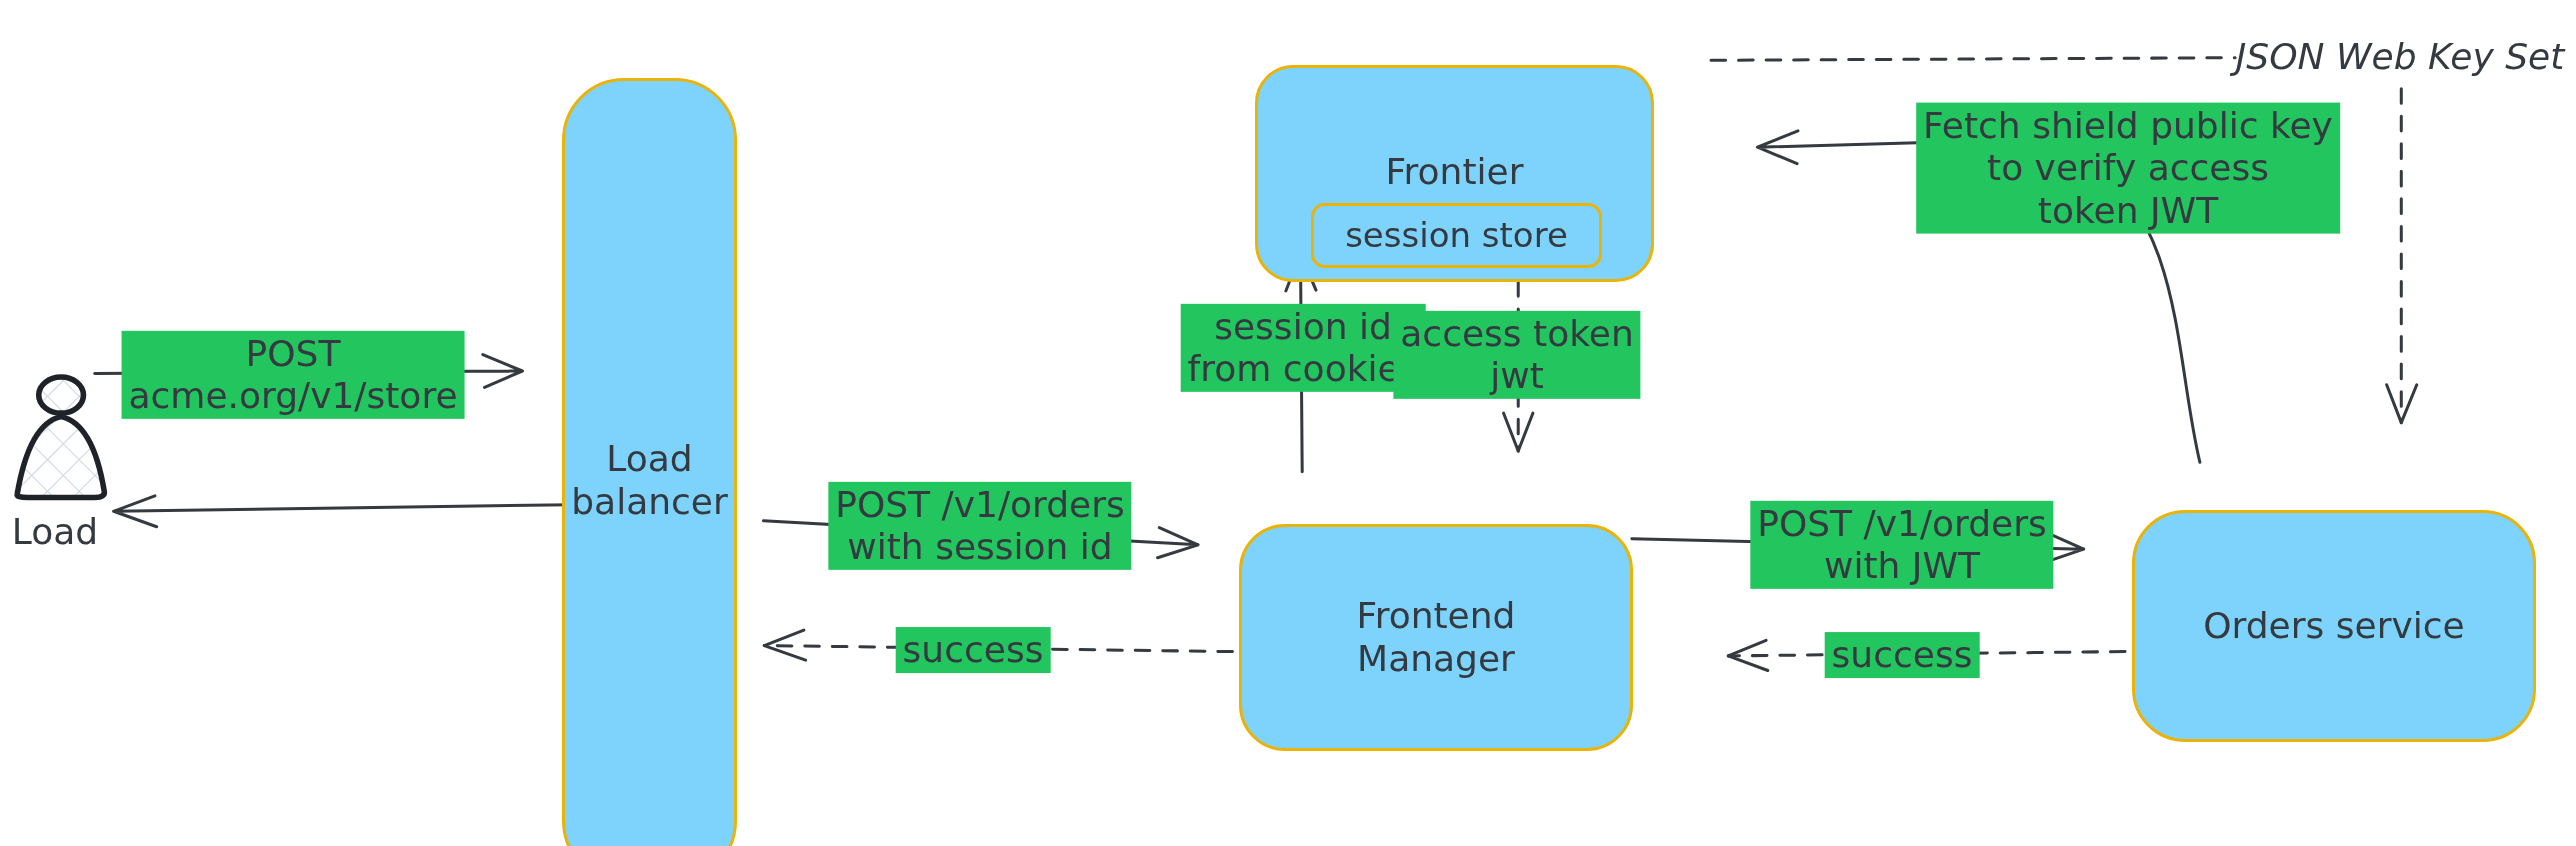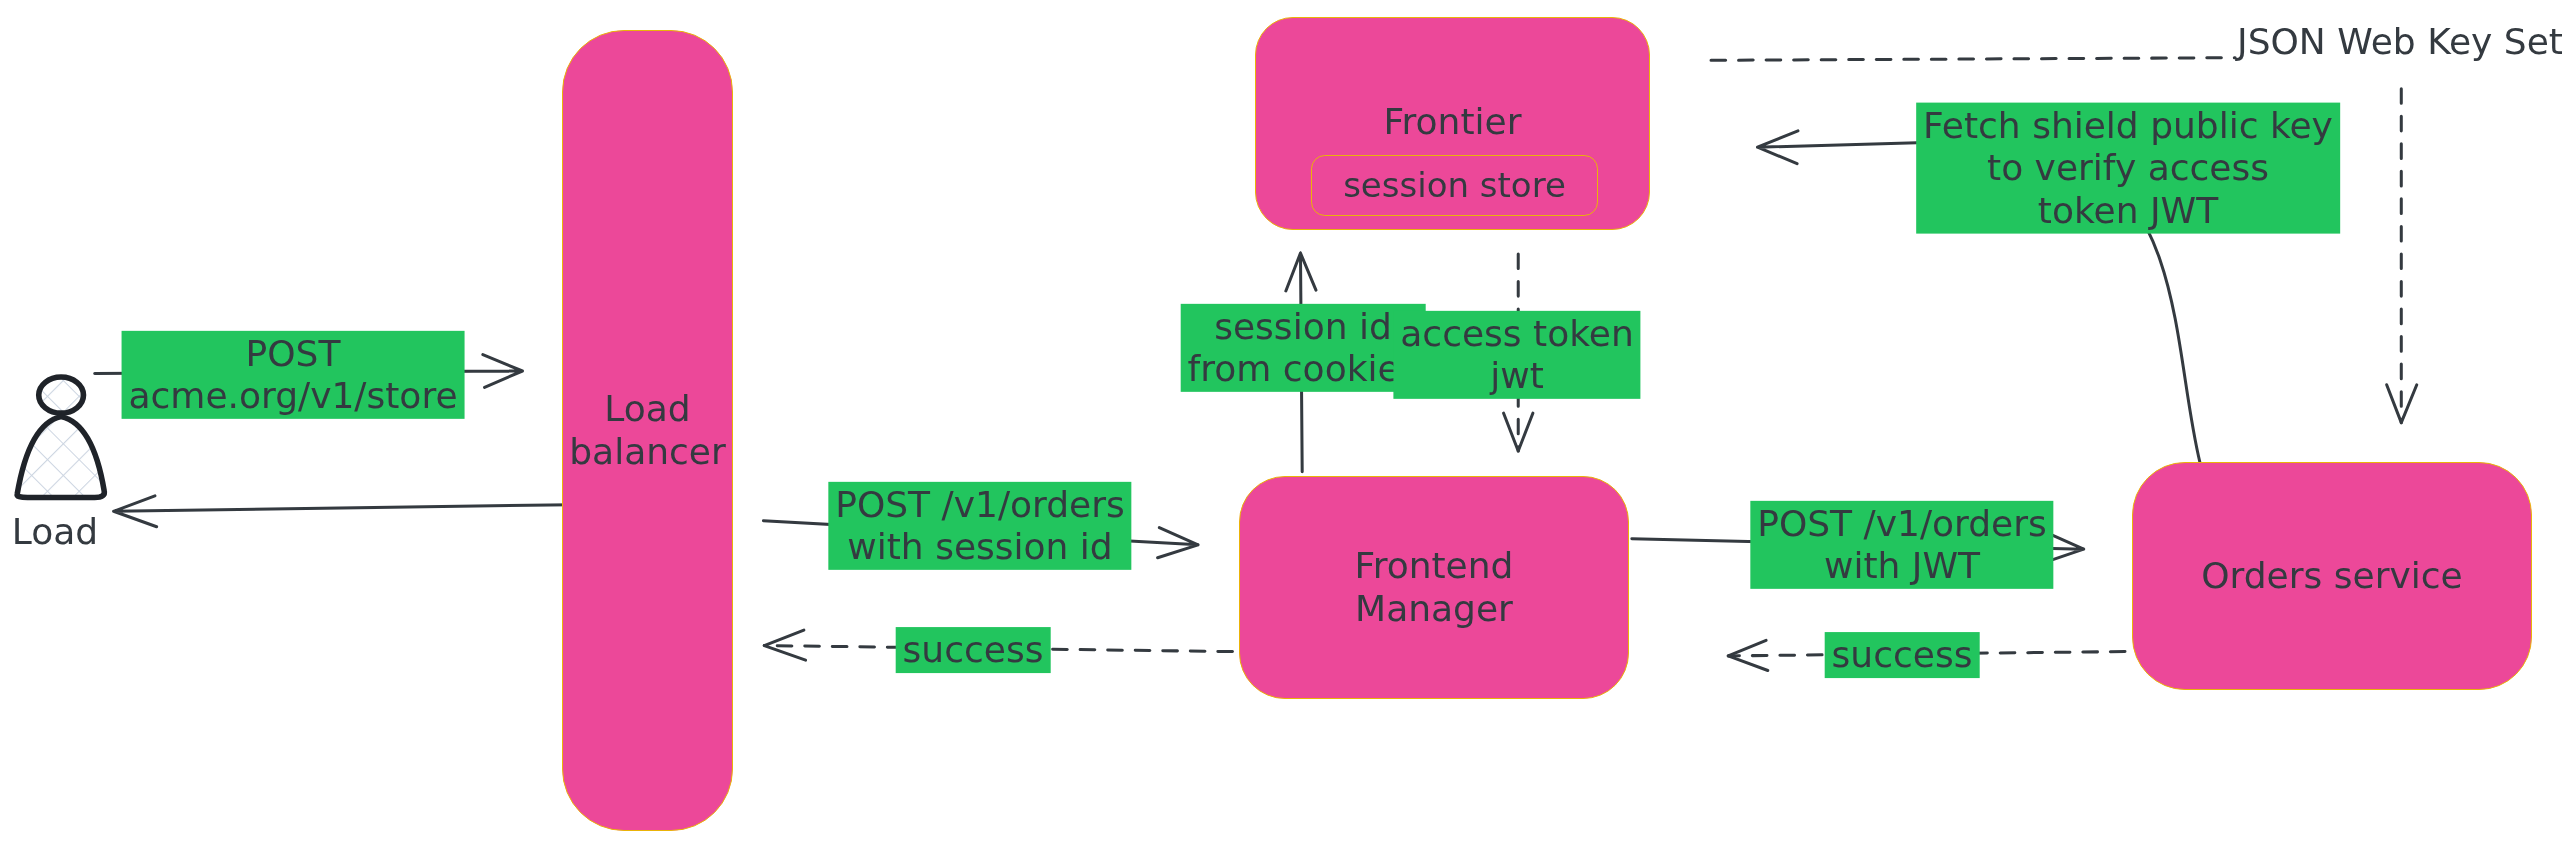--- a/index.html
+++ b/index.html
@@ -7,40 +7,40 @@
        font-family:"DejaVu Sans",sans-serif;color:#343a40;}
   #canvas{position:relative;width:2576px;height:847px;background:#ffffff;}
 
   
   #arrow-layer{position:absolute;left:0;top:0;width:2576px;height:847px;z-index:1;}
   .stroke{fill:none;stroke:#343a40;stroke-width:3.5;stroke-linecap:round;stroke-linejoin:round;}
   .dashed{stroke-dasharray:17 15;}
   .figure-stroke{stroke:#1f2329;stroke-width:6.5;stroke-linecap:round;stroke-linejoin:round;}
 
   
-  .node{position:absolute;background:#ec4899;border:1px solid #eab308;z-index:2;
+  .node{position:absolute;background:#7dd3fc;border:3px solid #eab308;z-index:2;
         display:flex;align-items:center;justify-content:center;text-align:center;
-        white-space:pre-line;font-size:36px;line-height:1.18;}
+        white-space:pre-line;font-size:36px;line-height:1.18;margin-top:48px;}
   #node-load-balancer{left:562px;top:30px;width:169px;height:799px;border-radius:62px;}
   #node-frontier{left:1255px;top:17px;width:393px;height:211px;border-radius:38px;
                  align-items:flex-start;}
   #frontier-title{position:absolute;left:50%;top:104px;transform:translate(-50%,-50%);
                   white-space:nowrap;}
   #node-session-store{left:1311px;top:155px;width:285px;height:59px;border-radius:13.8px;
                       font-size:34px;z-index:3;}
   #node-frontend-manager{left:1239px;top:476px;width:388px;height:221px;border-radius:46px;}
   #node-orders-service{left:2132px;top:462px;width:398px;height:226px;border-radius:53px;}
 
   
   .lbl{position:absolute;transform:translate(-50%,-50%);z-index:3;text-align:center;
        white-space:pre-line;font-size:36px;line-height:1.18;background:#22c55e;
        padding:1.7px 6.9px;}
   .lbl.nobg{background:transparent;}
   #lbl-user{left:55px;top:532px;white-space:nowrap;}
-  #lbl-jwks{left:2400px;top:42px;white-space:nowrap;}
+  #lbl-jwks{left:2400px;top:57px;white-space:nowrap;font-style:italic;}
   #lbl-user-lb{left:293px;top:375px;}
   #lbl-lb-fm{left:980px;top:526px;}
   #lbl-fm-lb{left:973px;top:650px;}
   #lbl-sessionid{left:1303px;top:348px;}
   #lbl-accesstoken{left:1517px;top:355px;}
   #lbl-fm-orders{left:1902px;top:545px;}
   #lbl-orders-fm{left:1902px;top:655px;}
   #lbl-fetch{left:2128px;top:168px;}
 </style>
 </head>

